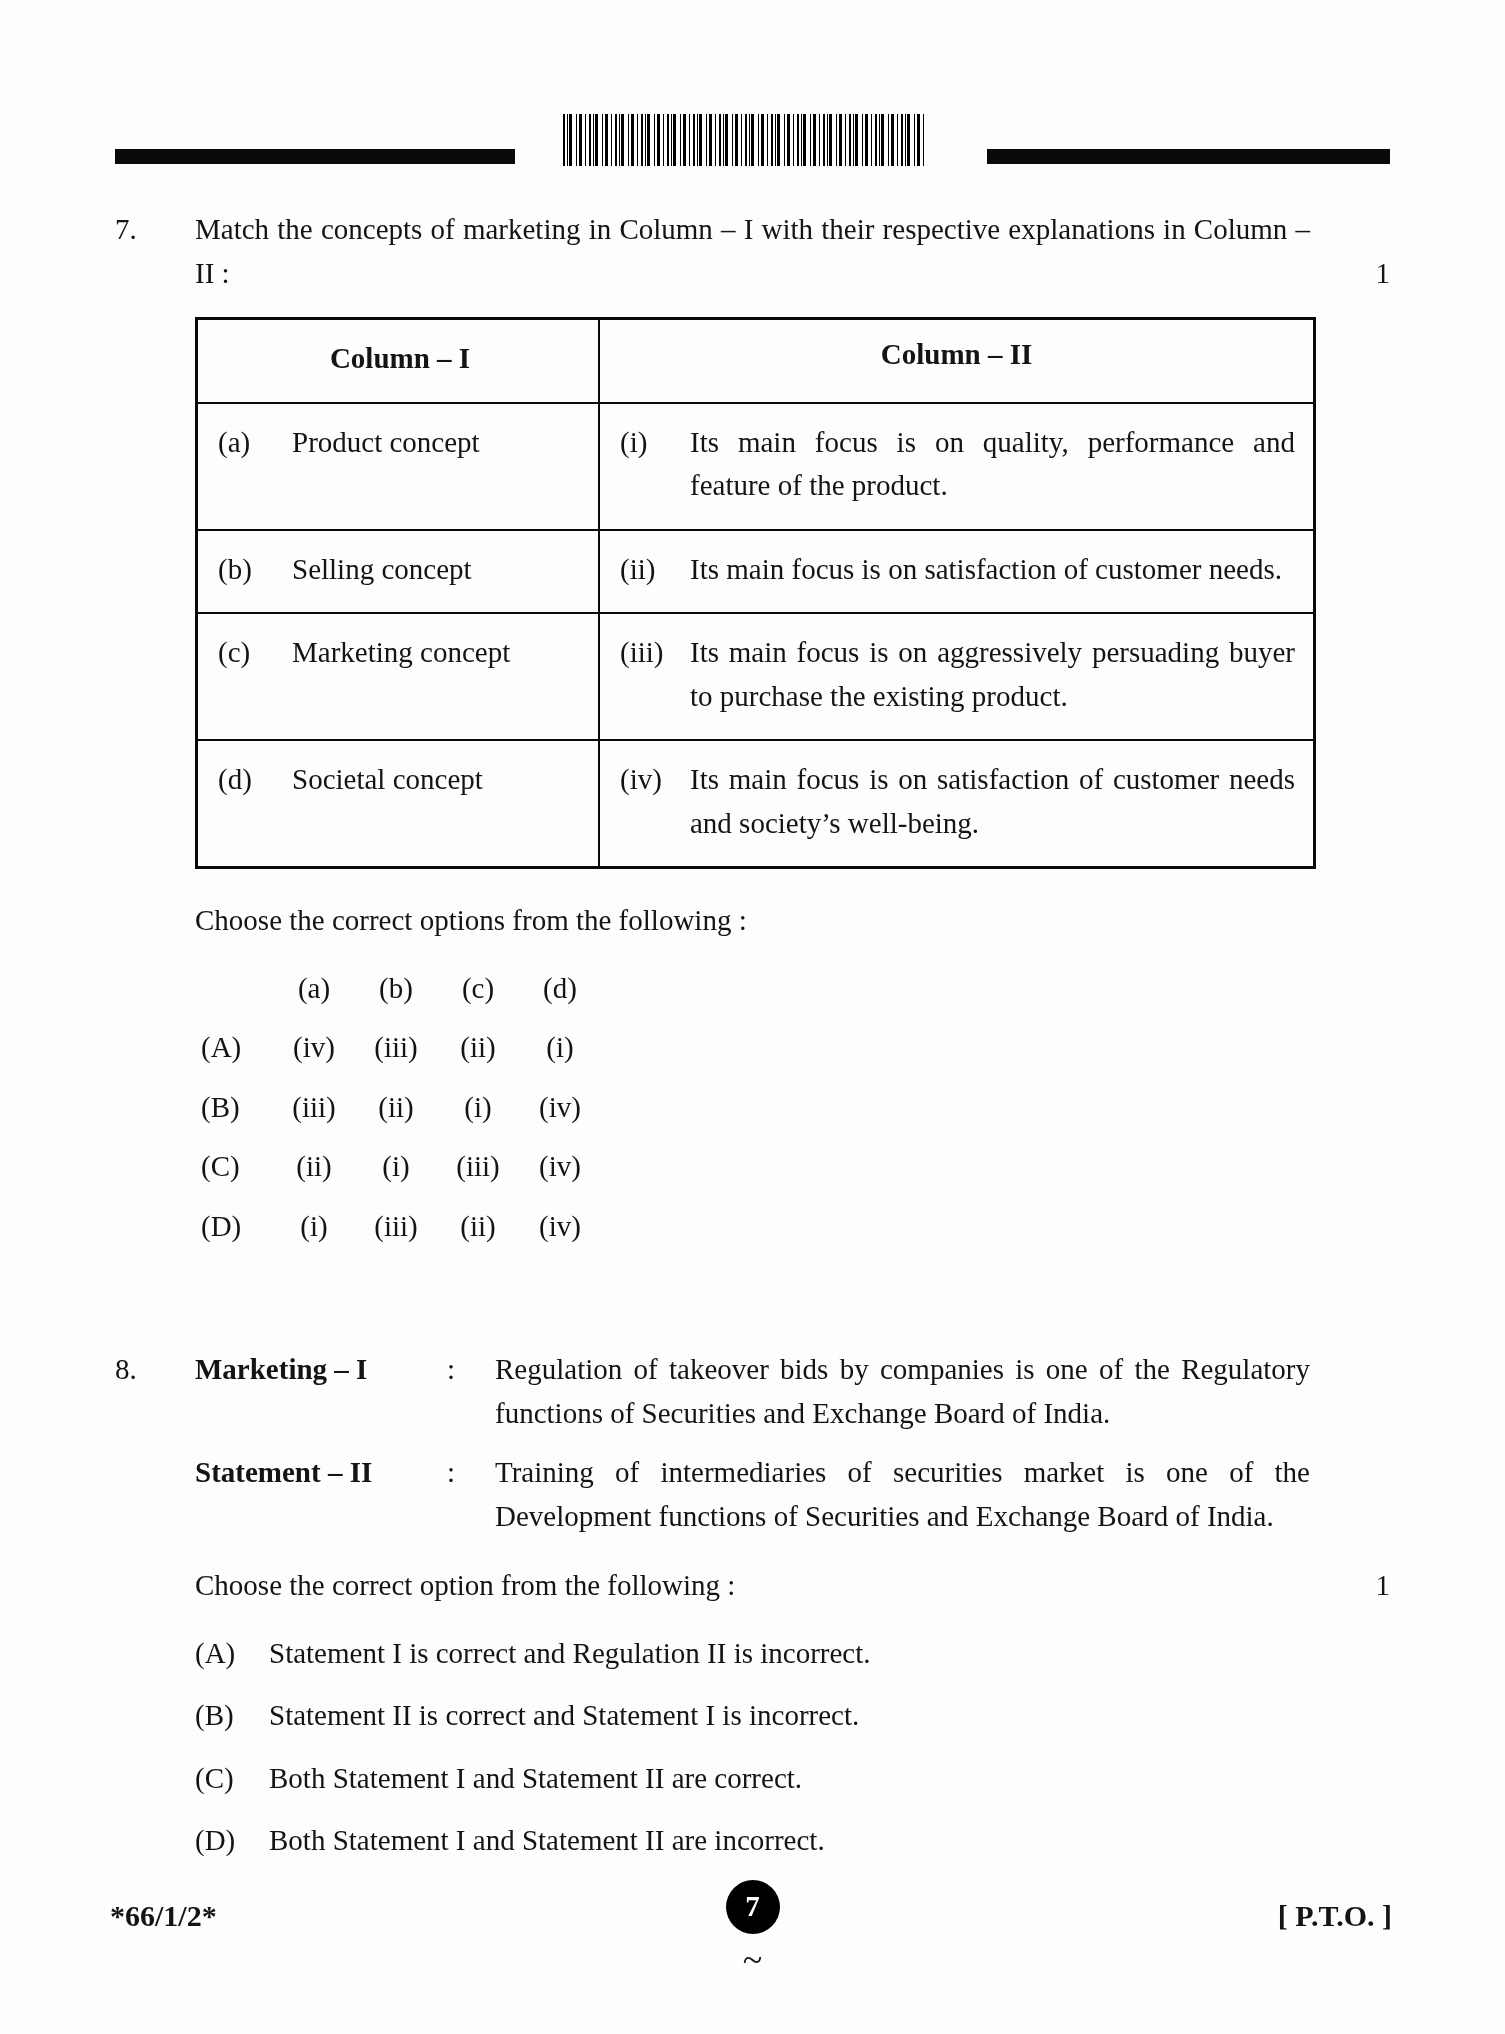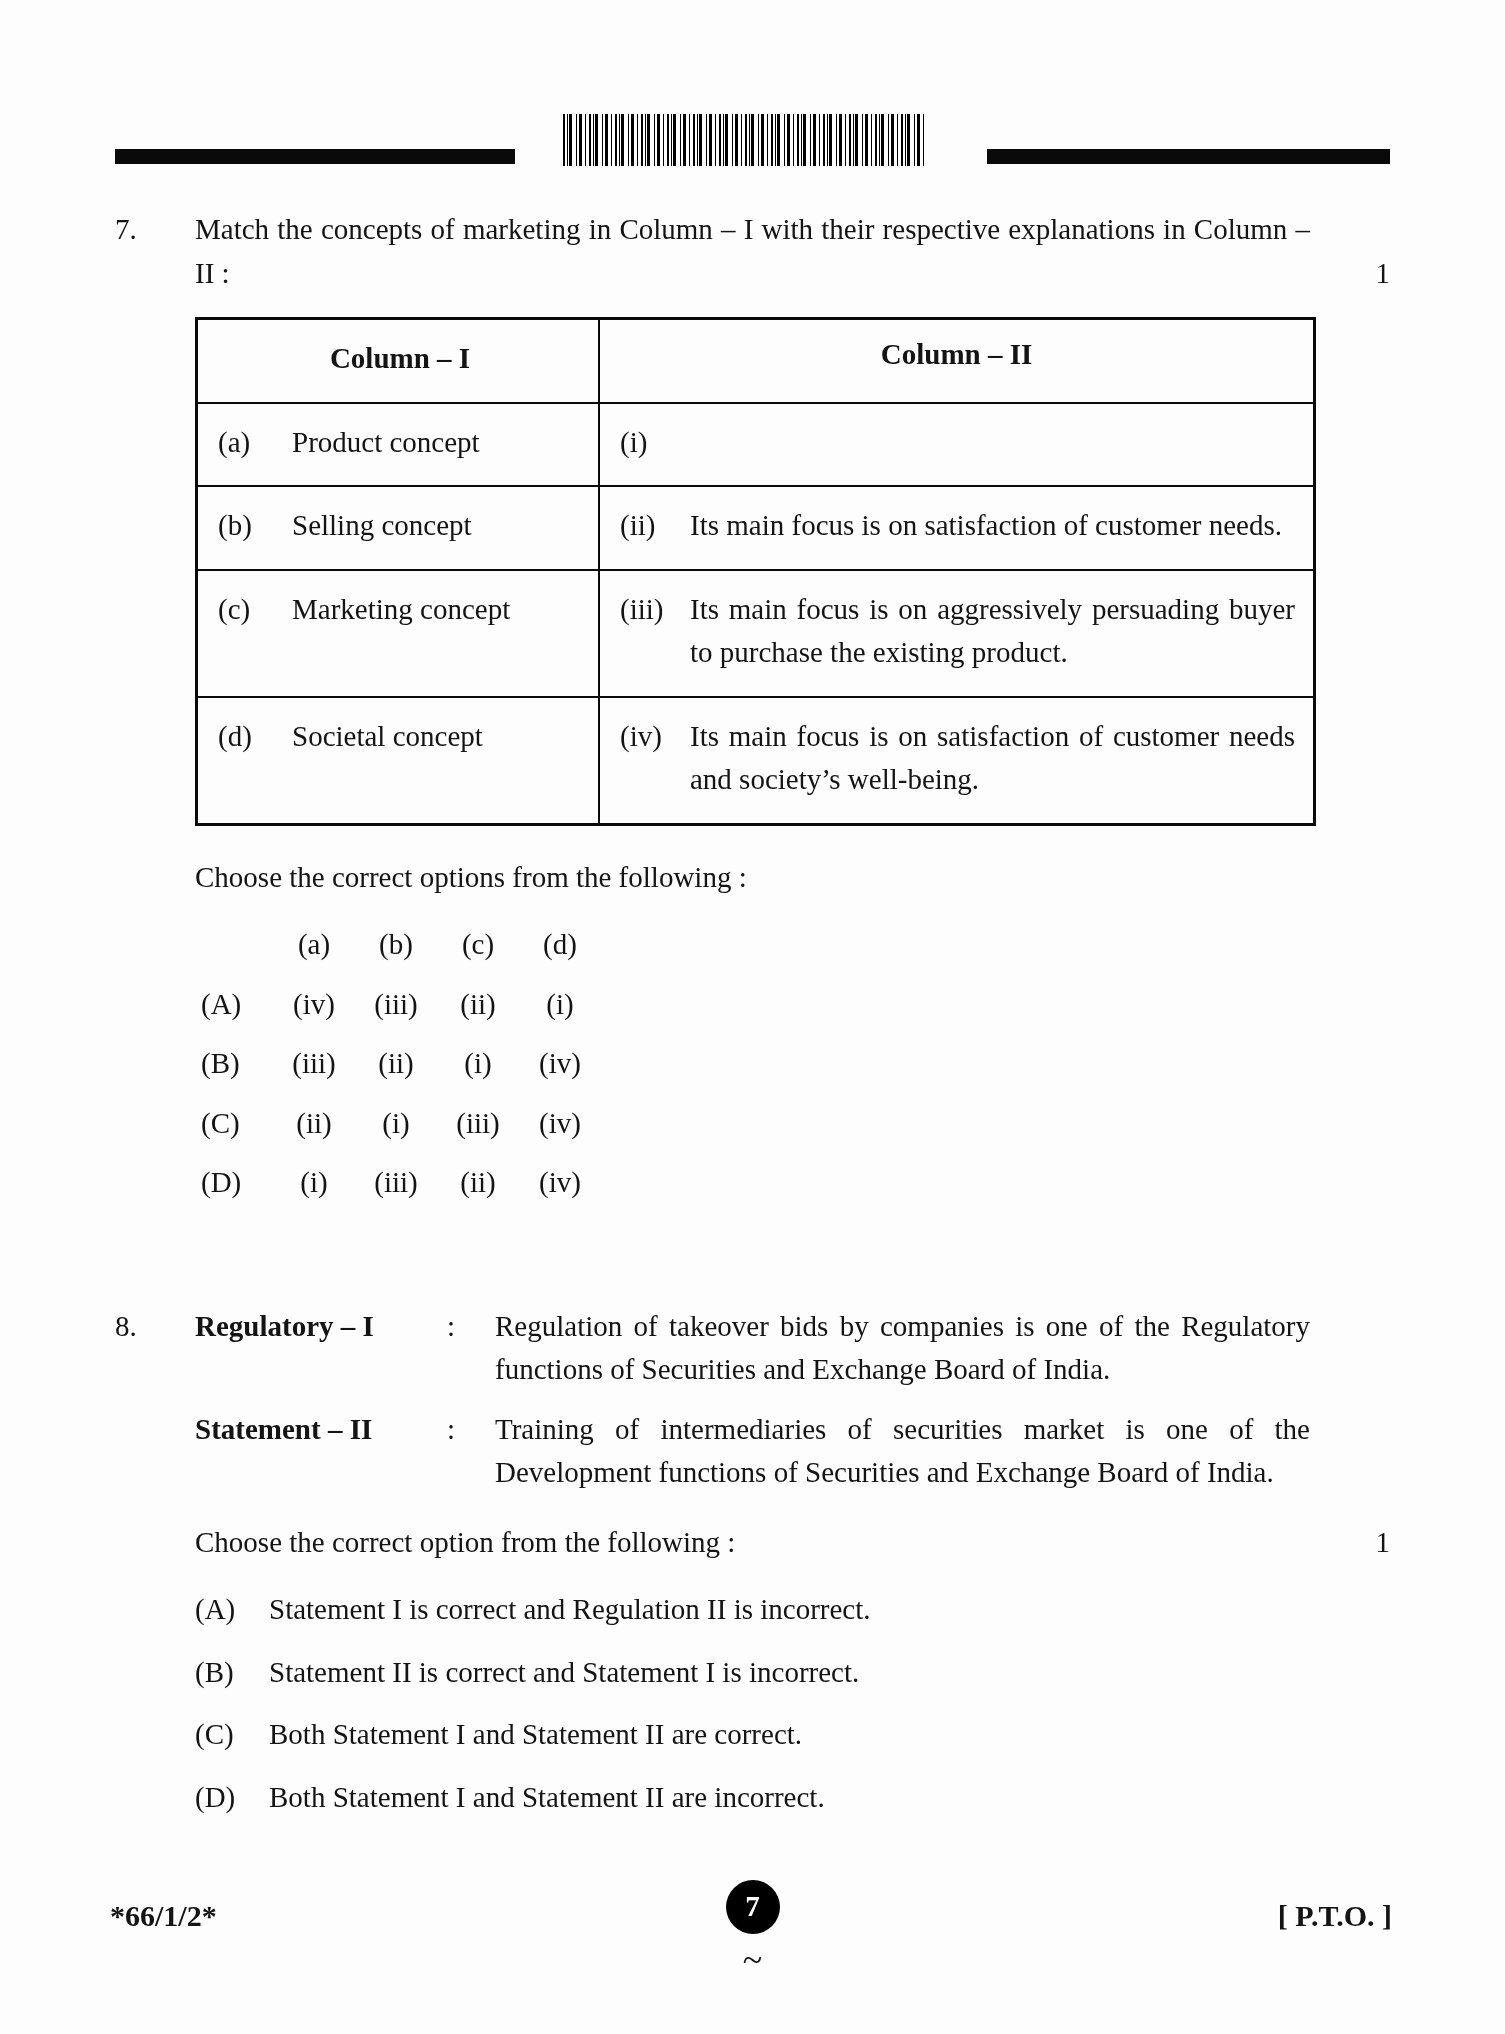--- a/index.html
+++ b/index.html
@@ -104,20 +104,21 @@
           <div class="hcell">Column – II</div>
         </div>
 
         <div class="trow">
           <div class="cell cleft">
             <span class="cl-label">(a)</span>
             <span class="cl-text">Product concept</span>
           </div>
           <div class="cell">
             <span class="cr-label">(i)</span>
+            <span class="cr-text">Its main focus is on quality, performance and feature of the product.</span>
           </div>
         </div>
 
         <div class="trow">
           <div class="cell cleft">
             <span class="cl-label">(b)</span>
             <span class="cl-text">Selling concept</span>
           </div>
           <div class="cell">
             <span class="cr-label">(ii)</span>
@@ -188,21 +189,21 @@
         </div>
       </div>
     </div>
   </div>
 
   <div class="q q8">
     <div class="q-num">8.</div>
     <div class="q-body">
 
       <div class="stmt">
-        <span class="stmt-label">Regulatory – I</span>
+        <span class="stmt-label">Marketing – I</span>
         <span class="stmt-colon">:</span>
         <span class="stmt-text">Regulation of takeover bids by companies is one of the Regulatory functions of Securities and Exchange Board of India.</span>
       </div>
 
       <div class="stmt">
         <span class="stmt-label">Statement – II</span>
         <span class="stmt-colon">:</span>
         <span class="stmt-text">Training of intermediaries of securities market is one of the Development functions of Securities and Exchange Board of India.</span>
       </div>
 

